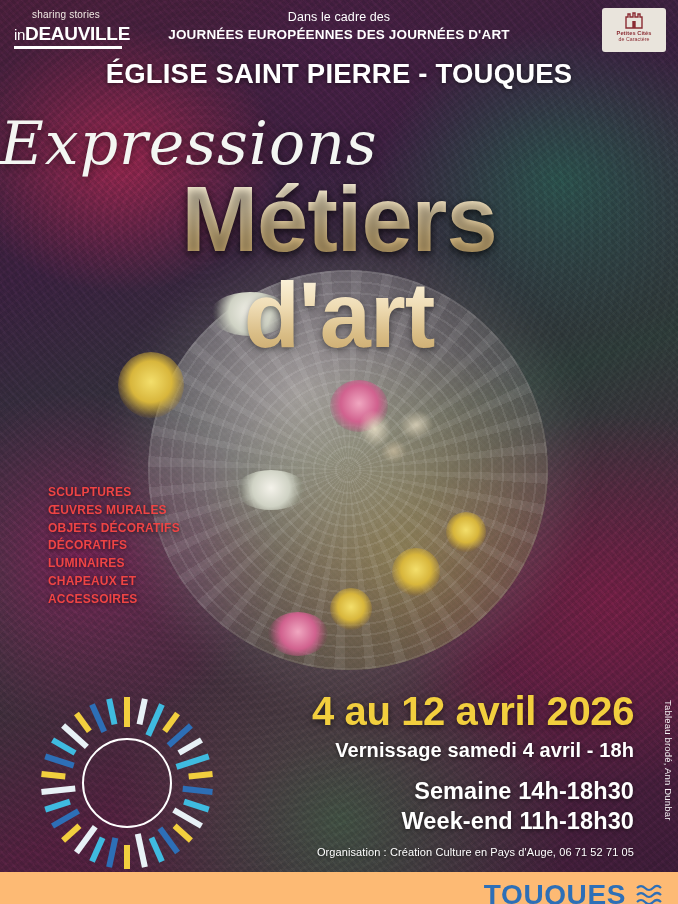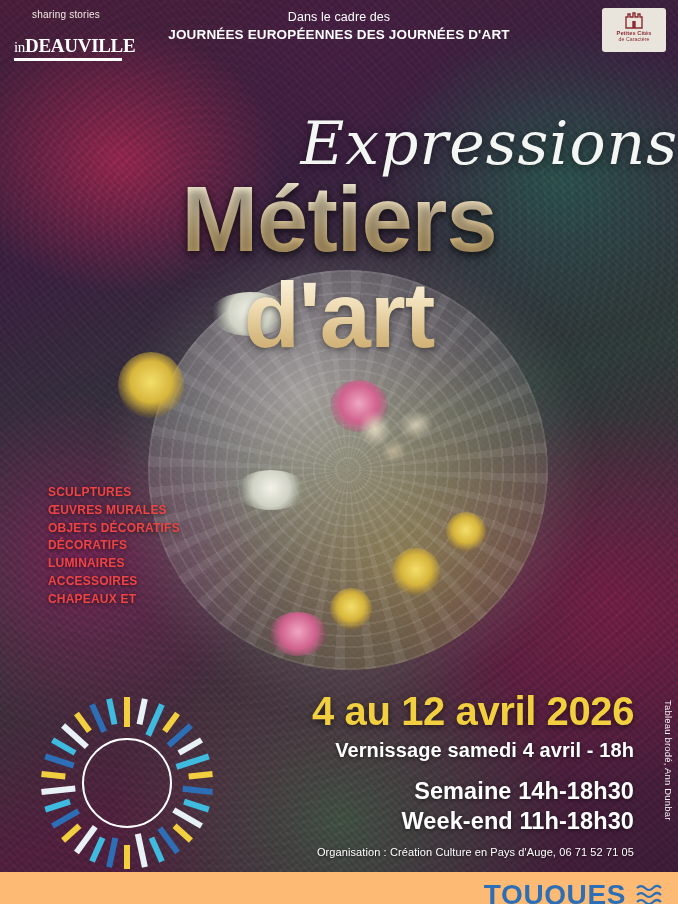--- a/index.html
+++ b/index.html
@@ -109,23 +109,22 @@
     letter-spacing: 0.2px;
     color: #f1eae4;
     display: block;
     margin-left: 18px;
   }
   .deauville-logo .main {
     font-size: 19px;
     font-weight: 700;
     letter-spacing: -0.3px;
     display: block;
-    margin-top: 16px;
+    margin-top: 4px;
     white-space: nowrap;
-    font-family: Liberation Serif, serif;
   }
   .deauville-logo .main .in {
     font-weight: 400;
     font-size: 15px;
   }
   .deauville-logo .rule {
     display: block;
     width: 108px;
     height: 3px;
     background: #fff;
@@ -187,21 +186,21 @@
     font-size: 27.5px;
     font-weight: 700;
     letter-spacing: 0.2px;
     text-shadow: 0 1px 5px rgba(0,0,0,0.55);
   }
 
   .expressions {
     position: absolute;
     top: 108px;
     left: 0; right: 0;
-    text-align: right;
+    text-align: left;
     color: #f3f6f2;
     font-family: "DejaVu Serif", serif;
     font-style: italic;
     font-size: 60px;
     letter-spacing: 1px;
     text-shadow: 0 2px 10px rgba(0,0,0,0.5);
   }
 
   .metiers {
     position: absolute;
@@ -381,33 +380,34 @@
     <div class="pcc-badge">
       <svg width="22" height="18" viewBox="0 0 22 18">
         <path d="M3 17 L3 6 L5 6 L5 3 L7 3 L7 6 L10 6 L10 2 L12 2 L12 6 L15 6 L15 3 L17 3 L17 6 L19 6 L19 17 Z" fill="none" stroke="#8a2b32" stroke-width="1.4"></path>
         <rect x="9.3" y="10" width="3.4" height="7" fill="#8a2b32"></rect>
       </svg>
       <div class="t1">Petites Cités</div>
       <div class="t2">de Caractère</div>
     </div>
   </div>
 
+  <div class="venue">ÉGLISE SAINT PIERRE - TOUQUES</div>
 
   <div class="expressions">Expressions</div>
   <div class="metiers">Métiers</div>
   <div class="dart">d'art</div>
 
   <div class="disciplines">
     <div>SCULPTURES</div>
     <div>ŒUVRES MURALES</div>
     <div>OBJETS DÉCORATIFS</div>
     <div>DÉCORATIFS</div>
     <div>LUMINAIRES</div>
+    <div>CHAPEAUX ET</div>
     <div>ACCESSOIRES</div>
-    <div>CHAPEAUX ET</div>
   </div>
 
   <div class="jema-logo">
     <svg width="186" height="186" viewBox="0 0 186 186">
       <g stroke-linecap="butt">
         <g transform="translate(93,93)">
           <rect x="-3" y="-86" width="6" height="30" fill="#f2cf3e" transform="rotate(0)"></rect>
           <rect x="-3" y="-86" width="6" height="26" fill="#e8f1f6" transform="rotate(12)"></rect>
           <rect x="-3" y="-86" width="6" height="34" fill="#3fbbe0" transform="rotate(24)"></rect>
           <rect x="-3" y="-86" width="6" height="22" fill="#f2cf3e" transform="rotate(36)"></rect>

